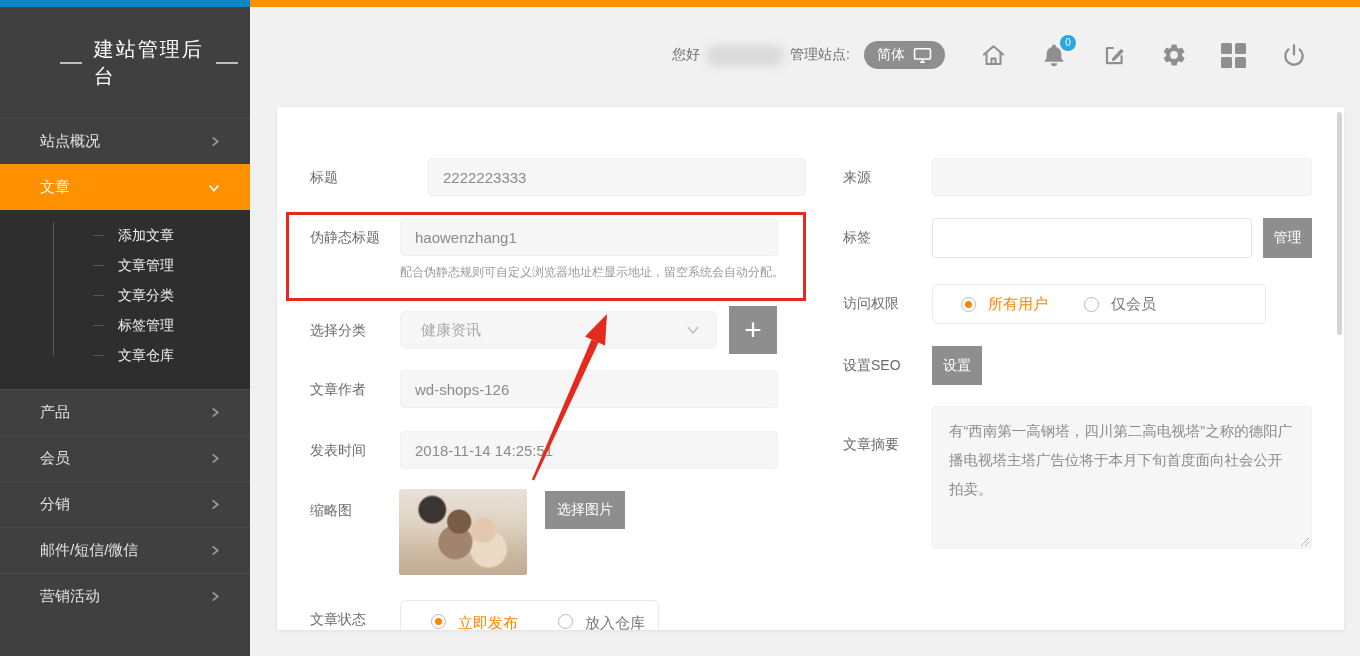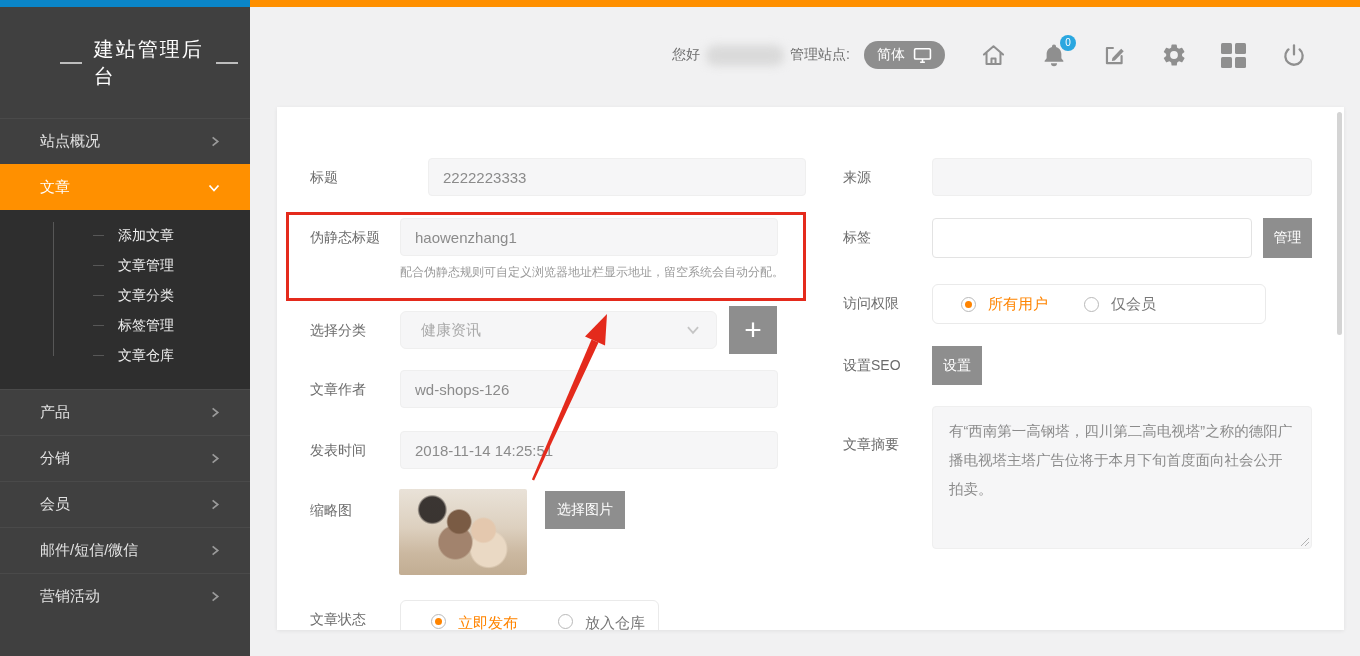--- a/index.html
+++ b/index.html
@@ -95,27 +95,27 @@
       <div class="sub-item">标签管理</div>
       <div class="sub-item">文章仓库</div>
     </div>
     <div class="nav-item">
       <span class="grow">产品</span>
       <svg class="ic" width="15" height="15" viewBox="0 0 16 16">
           <polyline points="6,3.5 11.5,8 6,12.5" fill="none" stroke="#9a9a9a" stroke-width="1.8"></polyline>
         </svg>
     </div>
     <div class="nav-item">
+      <span class="grow">会员</span>
+      <svg class="ic" width="15" height="15" viewBox="0 0 16 16">
+          <polyline points="6,3.5 11.5,8 6,12.5" fill="none" stroke="#9a9a9a" stroke-width="1.8"></polyline>
+        </svg>
+    </div>
+    <div class="nav-item">
       <span class="grow">分销</span>
-      <svg class="ic" width="15" height="15" viewBox="0 0 16 16">
-          <polyline points="6,3.5 11.5,8 6,12.5" fill="none" stroke="#9a9a9a" stroke-width="1.8"></polyline>
-        </svg>
-    </div>
-    <div class="nav-item">
-      <span class="grow">会员</span>
       <svg class="ic" width="15" height="15" viewBox="0 0 16 16">
           <polyline points="6,3.5 11.5,8 6,12.5" fill="none" stroke="#9a9a9a" stroke-width="1.8"></polyline>
         </svg>
     </div>
     <div class="nav-item">
       <span class="grow">邮件/短信/微信</span>
       <svg class="ic" width="15" height="15" viewBox="0 0 16 16">
           <polyline points="6,3.5 11.5,8 6,12.5" fill="none" stroke="#9a9a9a" stroke-width="1.8"></polyline>
         </svg>
     </div>

